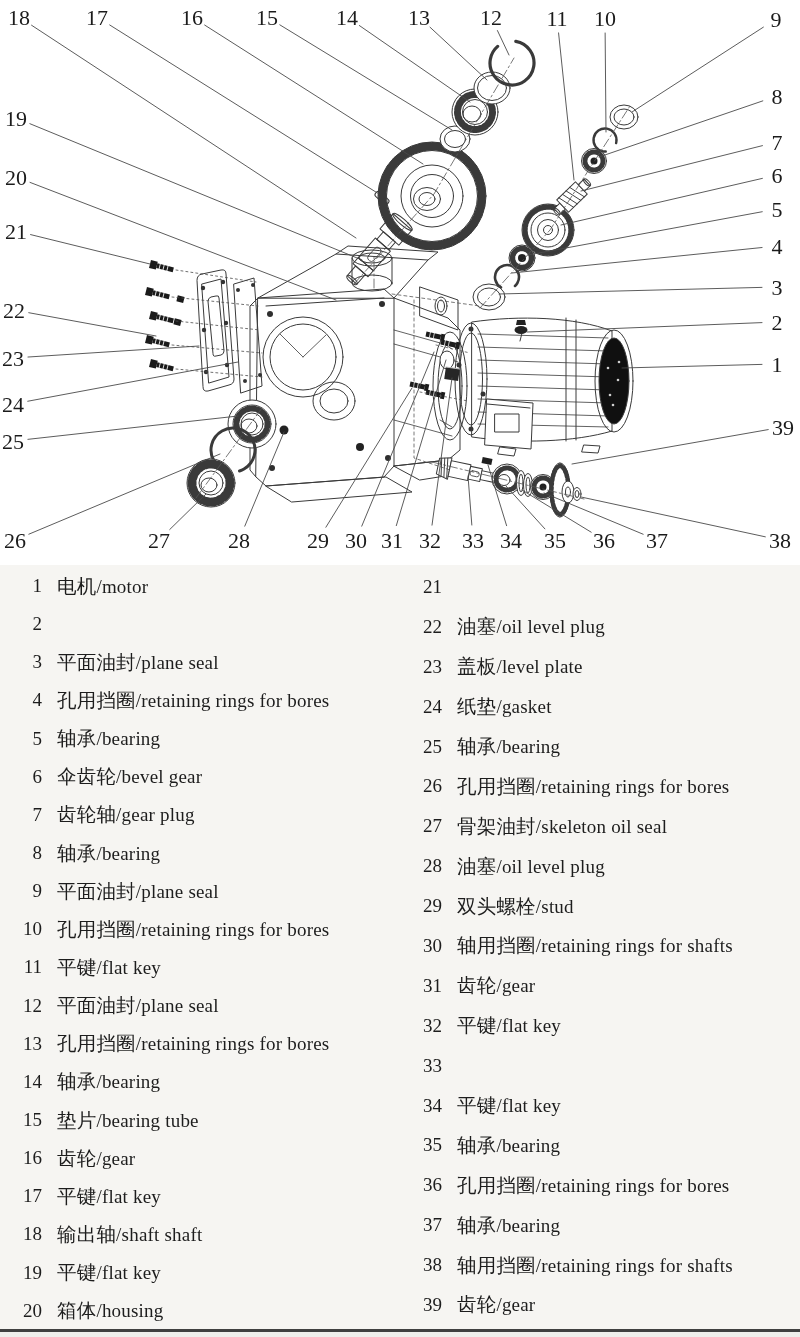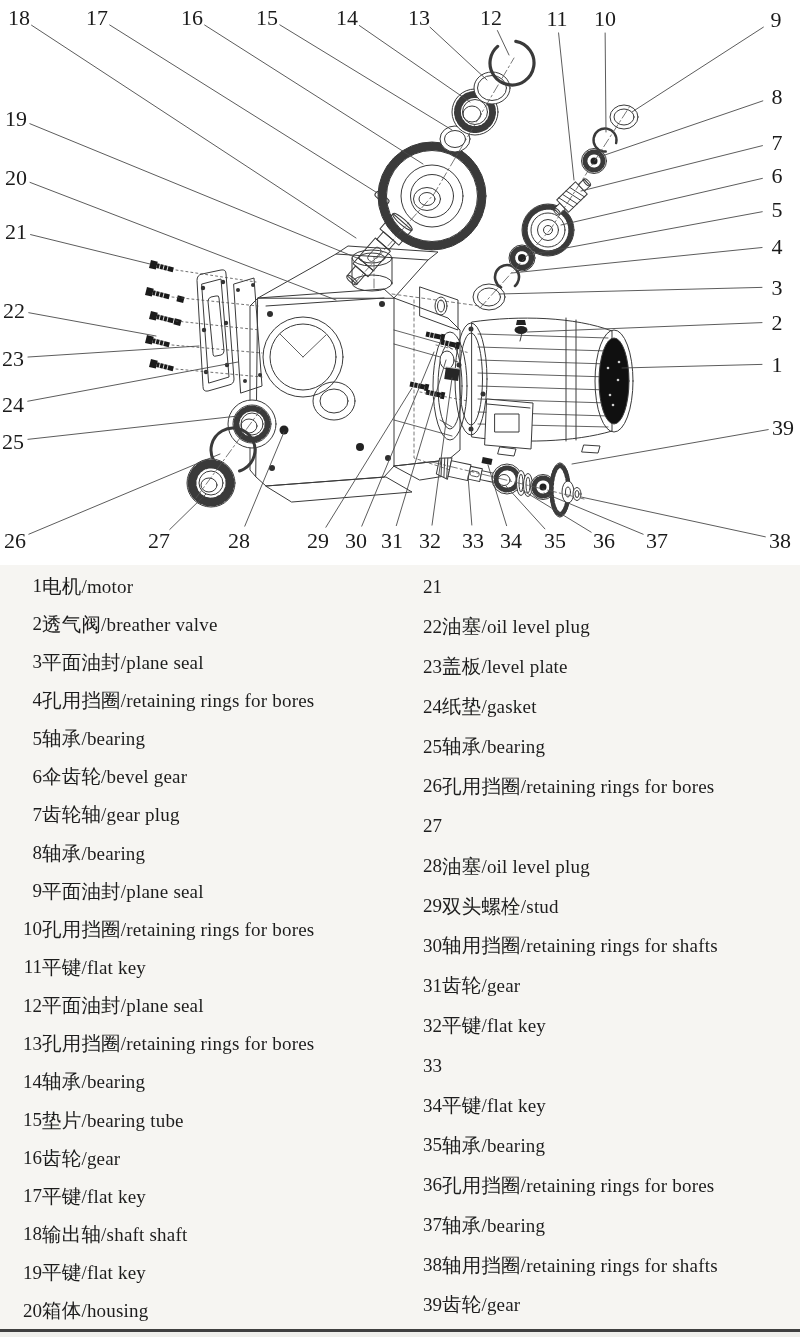--- a/index.html
+++ b/index.html
@@ -12,21 +12,21 @@
   #list-area{position:absolute;left:0;top:565px;width:800px;height:765px;background:#f6f5f2;}
   .col{position:absolute;top:2px;}
   #list-left{left:0;width:398px;}
   #list-right{left:398px;width:400px;}
   .row{display:flex;align-items:center;color:#1d1d1d;}
   #list-left .row{height:38.15px;}
   #list-right .row{height:39.9px;}
   .row .num{display:inline-block;width:30px;text-align:right;font-size:19px;flex:0 0 30px;}
   #list-left .num{margin-left:12px;}
   #list-right .num{margin-left:14px;}
-  .row .label{margin-left:0;font-size:19px;white-space:nowrap;letter-spacing:0.2px;}
+  .row .label{margin-left:15px;font-size:19px;white-space:nowrap;letter-spacing:0.2px;}
   .row .cn{font-size:19.5px;}
   #bottom-line{position:absolute;left:0;top:1329px;width:800px;height:3px;background:#404040;}
   #below-line{position:absolute;left:0;top:1332px;width:800px;height:5px;background:#efefec;}
 </style>
 </head>
 <body>
 
 <div id="page">
   <div id="scan-edge"></div>
 
@@ -419,21 +419,20 @@
   </div>
 
   <div id="list-area">
     <div id="list-left" class="col">
         <div class="row">
           <span class="num">1</span>
           <span class="label"><span class="cn">电机</span>/<span class="en">motor</span></span>
         </div>
         <div class="row">
           <span class="num">2</span>
-          <span class="label"><span class="cn">透气阀</span>/<span class="en">breather valve</span></span>
         </div>
         <div class="row">
           <span class="num">3</span>
           <span class="label"><span class="cn">平面油封</span>/<span class="en">plane seal</span></span>
         </div>
         <div class="row">
           <span class="num">4</span>
           <span class="label"><span class="cn">孔用挡圈</span>/<span class="en">retaining rings for bores</span></span>
         </div>
         <div class="row">
@@ -520,20 +519,21 @@
         <div class="row">
           <span class="num">25</span>
           <span class="label"><span class="cn">轴承</span>/<span class="en">bearing</span></span>
         </div>
         <div class="row">
           <span class="num">26</span>
           <span class="label"><span class="cn">孔用挡圈</span>/<span class="en">retaining rings for bores</span></span>
         </div>
         <div class="row">
           <span class="num">27</span>
+          <span class="label"><span class="cn">骨架油封</span>/<span class="en">skeleton oil seal</span></span>
         </div>
         <div class="row">
           <span class="num">28</span>
           <span class="label"><span class="cn">油塞</span>/<span class="en">oil level plug</span></span>
         </div>
         <div class="row">
           <span class="num">29</span>
           <span class="label"><span class="cn">双头螺栓</span>/<span class="en">stud</span></span>
         </div>
         <div class="row">

